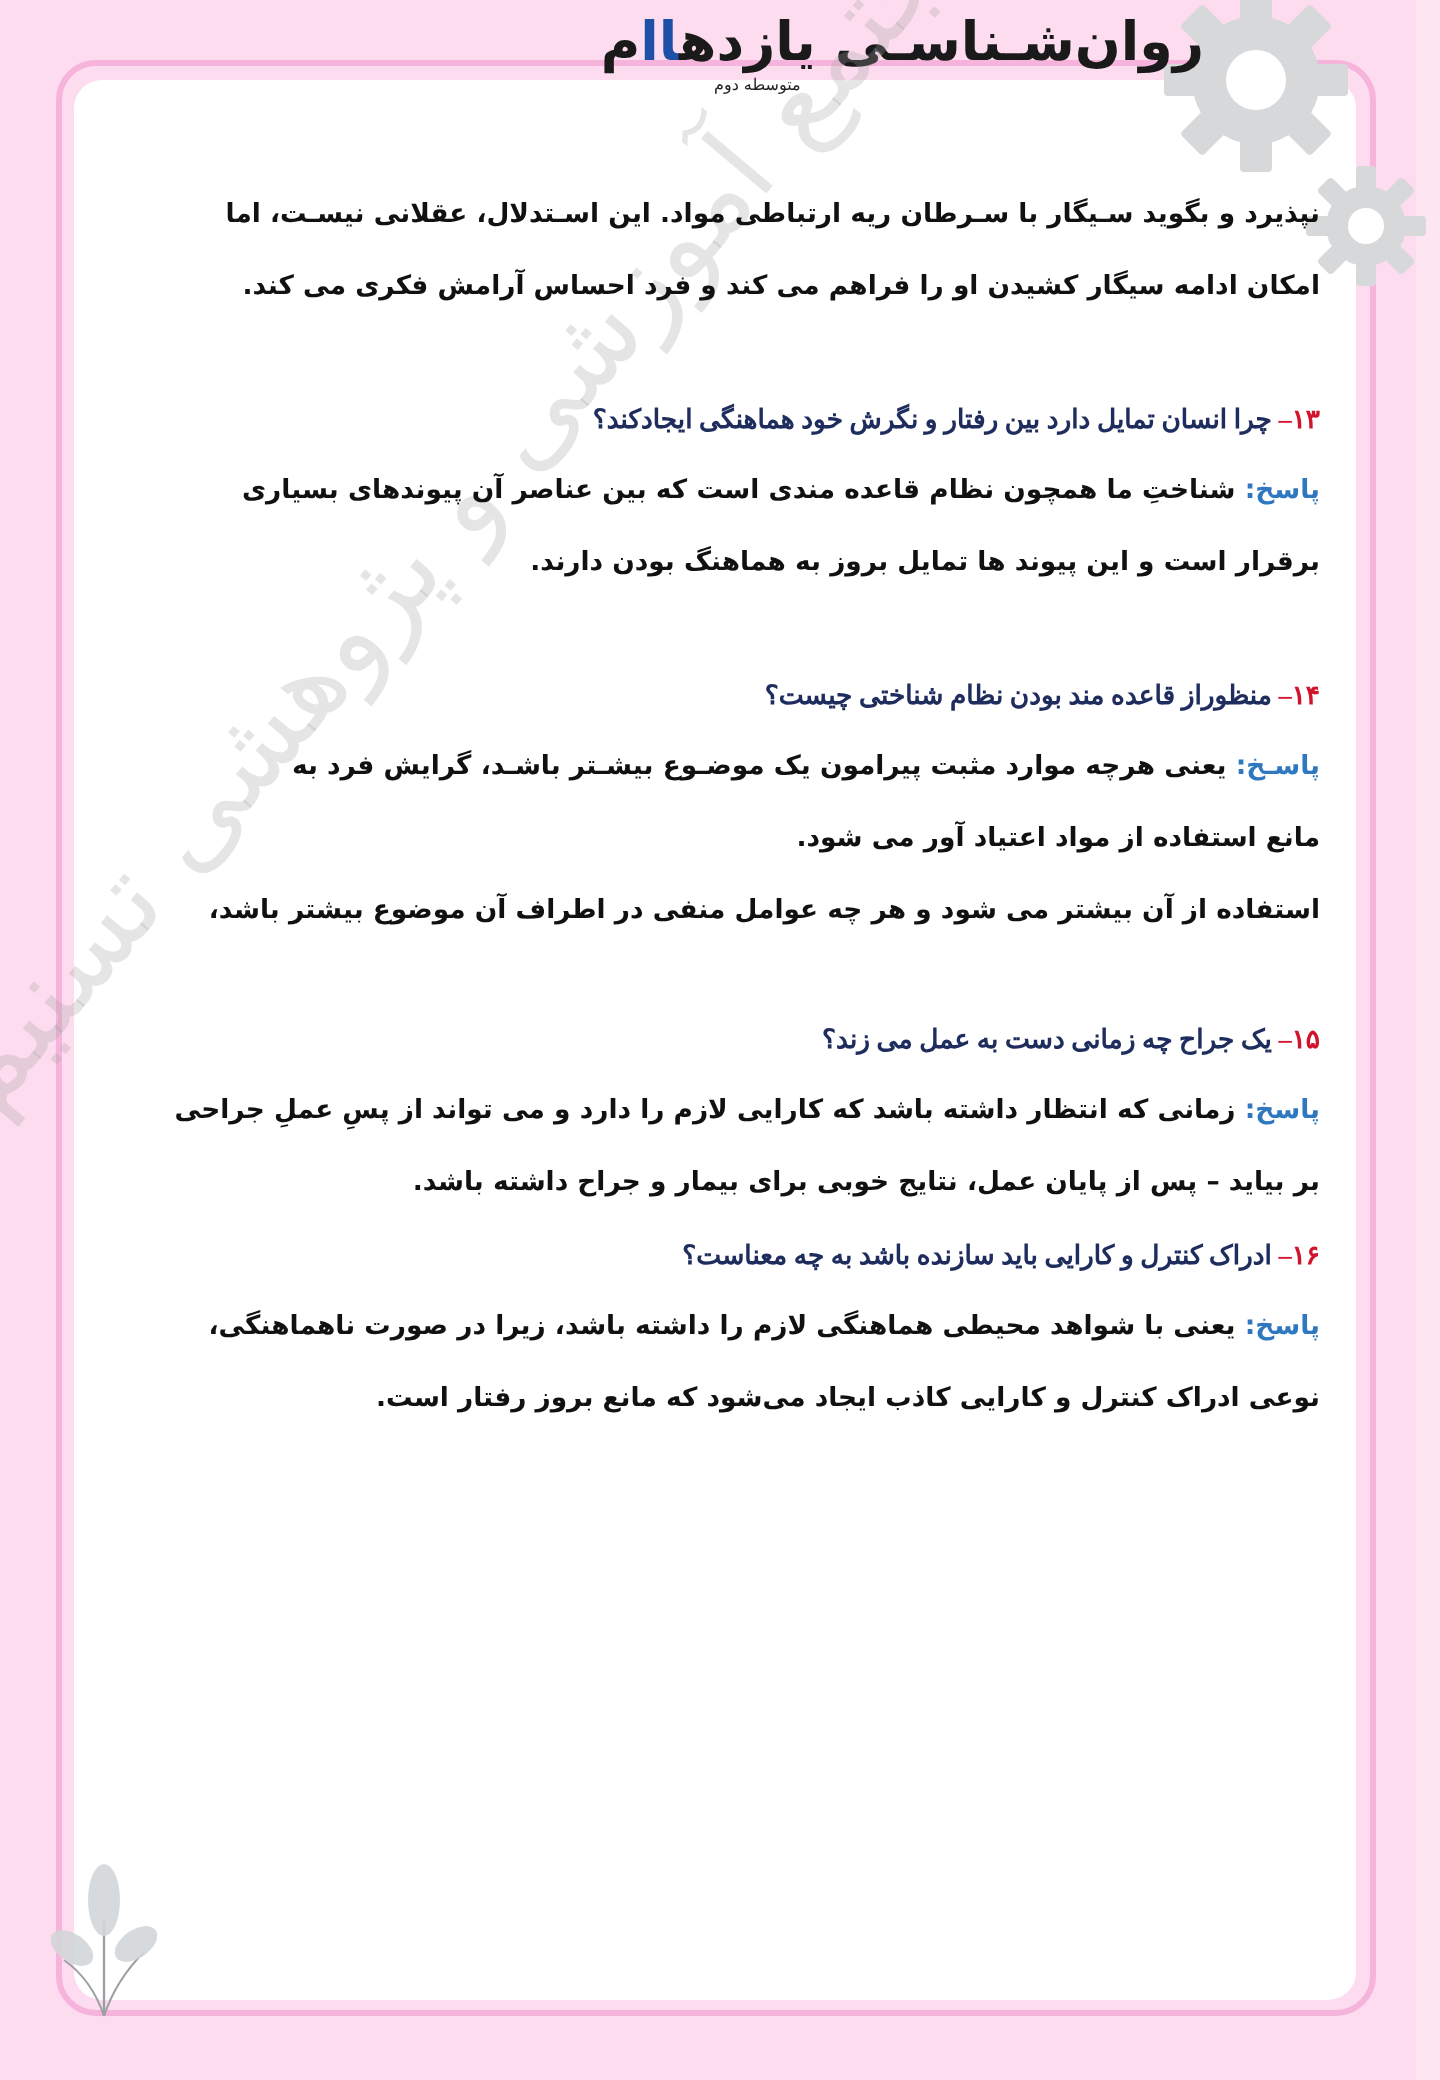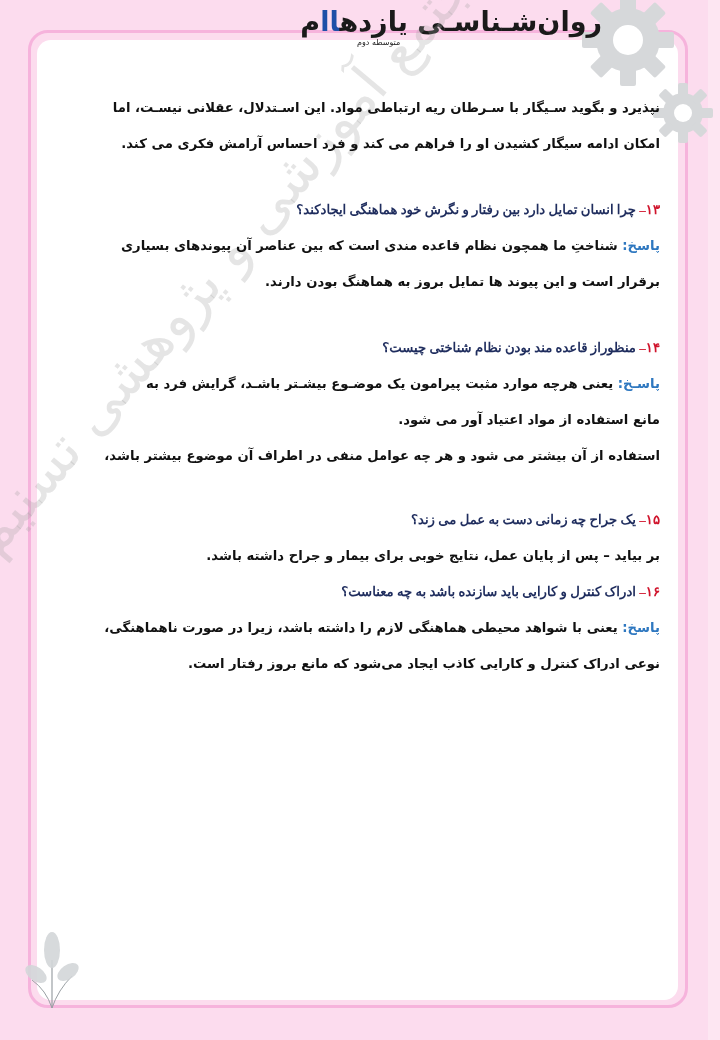--- a/index.html
+++ b/index.html
@@ -112,20 +112,21 @@
     <div class="line q"><span class="num">۱۴–</span><span> منظوراز قاعده مند بودن نظام شناختی چیست؟</span></div>
     <div class="line"><span class="ans-label">پاسـخ:</span><span> یعنی هرچه موارد مثبت پیرامون یک موضـوع بیشـتر باشـد، گرایش فرد به</span></div>
     <div class="line">مانع استفاده از مواد اعتیاد آور می شود.</div>
     <div class="line">استفاده از آن بیشتر می شود و هر چه عوامل منفی در اطراف آن موضوع بیشتر باشد،</div>
   </div>
 
   <div class="gap-md"></div>
 
   <div>
     <div class="line q"><span class="num">۱۵–</span><span> یک جراح چه زمانی دست به عمل می زند؟</span></div>
+    <div class="line"><span class="ans-label">پاسخ:</span><span> زمانی که انتظار داشته باشد که کارایی لازم را دارد و می تواند از پسِ عملِ جراحی</span></div>
     <div class="line">بر بیاید – پس از پایان عمل، نتایج خوبی برای بیمار و جراح داشته باشد.</div>
   </div>
 
   <div>
     <div class="line q"><span class="num">۱۶–</span><span> ادراک کنترل و کارایی باید سازنده باشد به چه معناست؟</span></div>
     <div class="line"><span class="ans-label">پاسخ:</span><span> یعنی با شواهد محیطی هماهنگی لازم را داشته باشد، زیرا در صورت ناهماهنگی،</span></div>
     <div class="line">نوعی ادراک کنترل و کارایی کاذب ایجاد می‌شود که مانع بروز رفتار است.</div>
   </div>
 </div>
 

